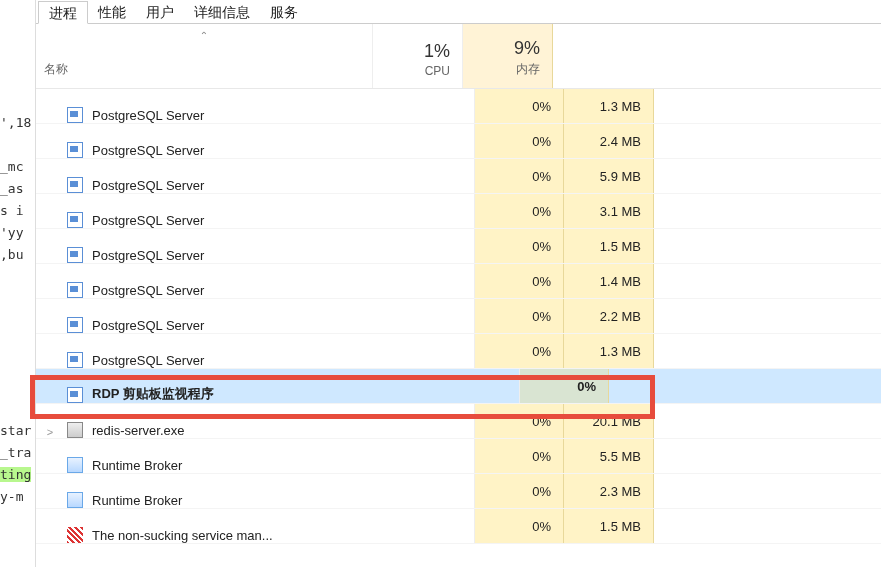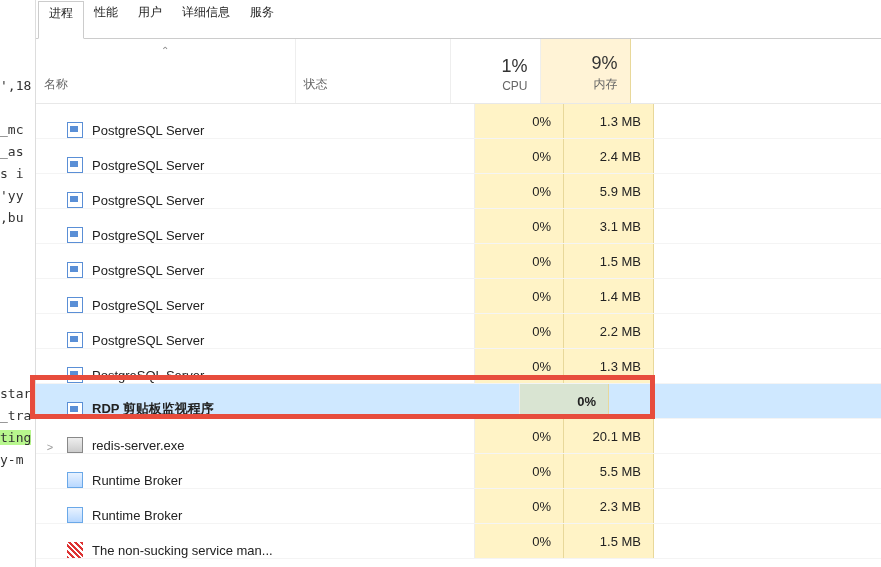--- a/index.html
+++ b/index.html
@@ -14,40 +14,40 @@
       position: relative;
     }
     .bg-editor {
       position: absolute;
       left: 0; top: 0;
       width: 40px;
       height: 567px;
       font-family: "Consolas", monospace;
       font-size: 13px;
       line-height: 22px;
-      padding-top: 53px;
+      padding-top: 90px;
       color: #333;
       white-space: pre;
       overflow: hidden;
     }
     .bg-editor .hl-green { background: #b8f78e; }
     .task-manager {
       position: absolute;
       left: 35px;
       top: 0;
       width: 846px;
       height: 567px;
       background: #fff;
       border-left: 1px solid #ddd;
     }
     .tabs {
       display: flex;
-      height: 39px;
+      height: 24px;
       border-bottom: 1px solid #ccc;
-      font-size: 12px;
+      font-size: 14px;
       padding-left: 2px;
     }
     .tab {
       padding: 3px 10px 0;
       cursor: default;
       position: relative;
       top: 1px;
     }
     .tab.active {
       background: #fff;
@@ -223,23 +223,20 @@
     <div class="tab">性能</div>
     <div class="tab">用户</div>
     <div class="tab">详细信息</div>
     <div class="tab">服务</div>
   </div>
 
   <div class="header">
     <div class="col-name">
       <span class="sort-indicator">⌃</span>
       <span>名称</span>
-    </div>
-    <div class="col-status">
-      <span>状态</span>
     </div>
     <div class="col-cpu">
       <span class="pct">1%</span>
       <span>CPU</span>
     </div>
     <div class="col-mem">
       <span class="pct">9%</span>
       <span>内存</span>
     </div>
     <div class="col-spacer"></div>

